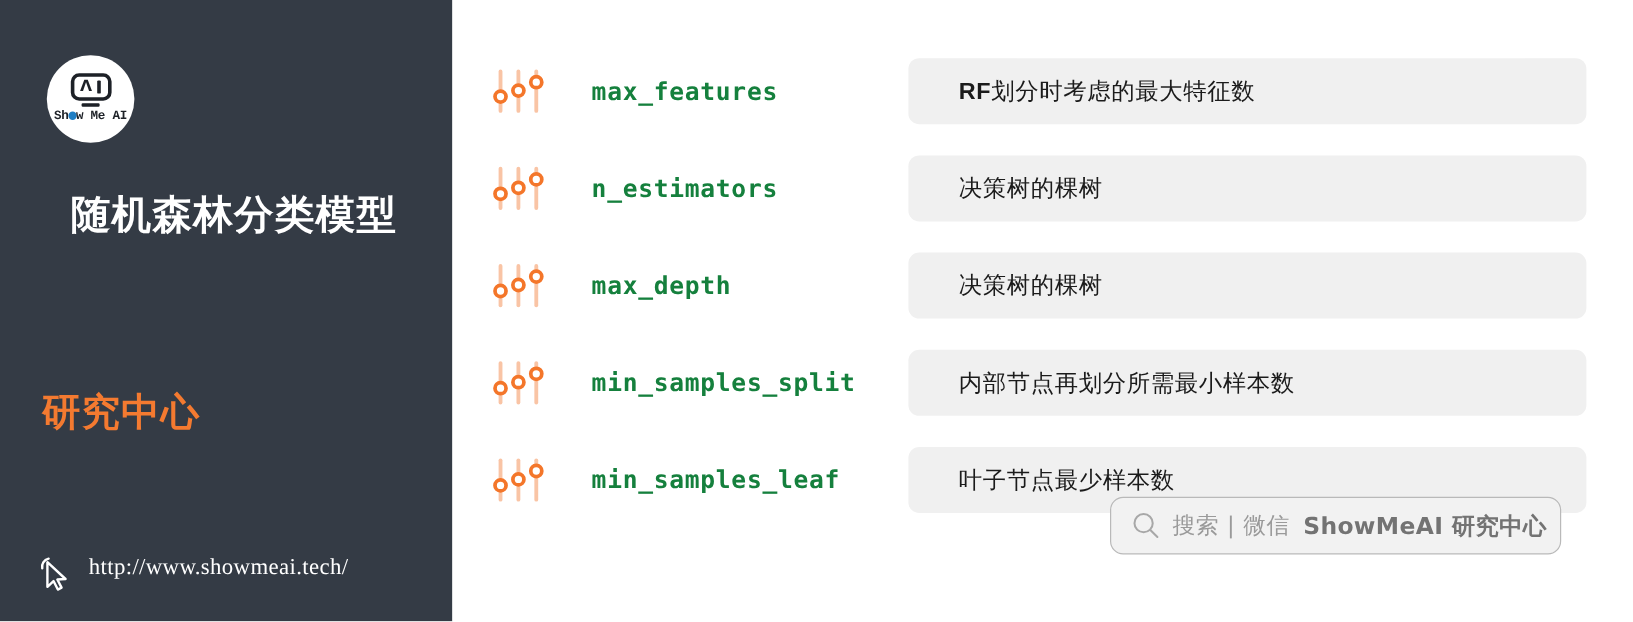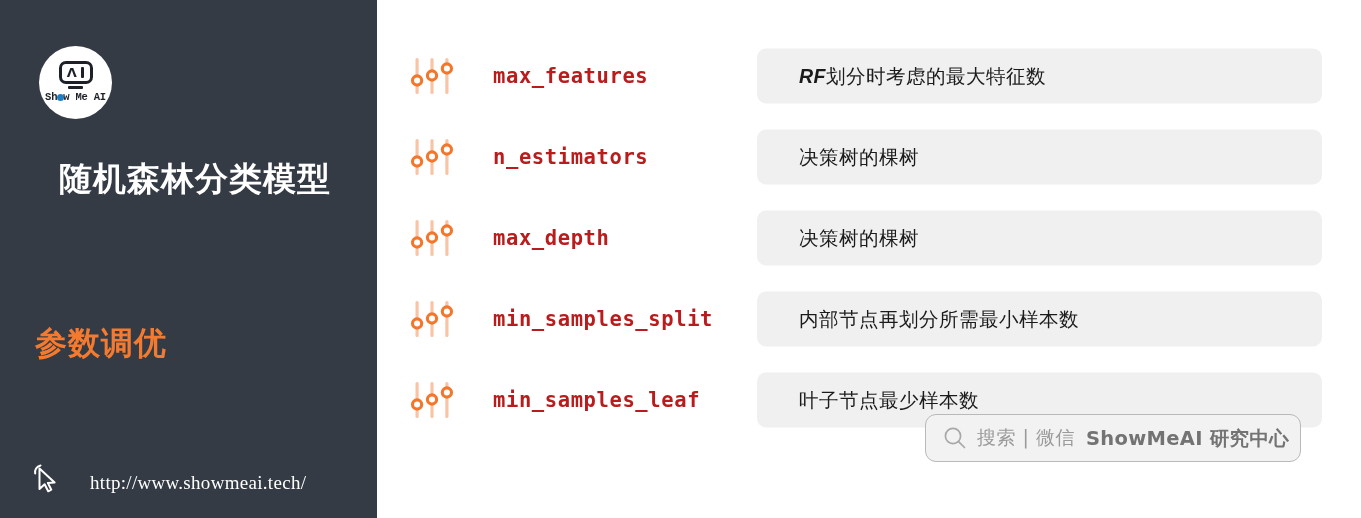--- a/index.html
+++ b/index.html
@@ -118,22 +118,22 @@
     letter-spacing: 1px;
     white-space: nowrap;
     font-family: "DejaVu Sans", "Liberation Sans", sans-serif;
   }
 
   #sidebar-footer {
     position: absolute;
     left: 32px;
     top: 462px;
     display: flex;
-    align-items: flex-end;
-    gap: 28px;
+    align-items: flex-start;
+    gap: 12px;
   }
   #cursor-icon { display: block; }
   #footer-url {
     font-size: 19px;
     color: #ffffff;
     letter-spacing: 0.3px;
     white-space: nowrap;
     font-family: "Liberation Serif", "DejaVu Serif", serif;
   }
 
@@ -194,21 +194,21 @@
     transform: translateY(-50%);
   }
 
   .param-name {
     position: absolute;
     left: 116px;
     top: 50%;
     transform: translateY(-50%);
     font-size: 20.5px;
     font-weight: 700;
-    color: #b91c1c;
+    color: #15803d;
     letter-spacing: 0.6px;
     white-space: nowrap;
     font-family: "DejaVu Sans Mono", "Liberation Mono", monospace;
   }
 
   .desc-panel {
     position: absolute;
     left: 380px;
     top: 50%;
     transform: translateY(-50%);
@@ -223,21 +223,20 @@
   .desc-text {
     font-size: 19.5px;
     color: #1b1b1b;
     letter-spacing: 0.5px;
     white-space: nowrap;
     font-family: "DejaVu Sans", "Liberation Sans", sans-serif;
   }
   .desc-text .latin {
     font-weight: 700;
     font-family: "Liberation Sans", sans-serif;
-    font-style: italic;
   }
 
   
   #search-bar {
     position: absolute;
     left: 548px;
     top: 414px;
     width: 376px;
     height: 48px;
     background: #f2f2f2;
@@ -278,21 +277,21 @@
       <div id="logo-face">
         <span class="glyph-a">Λ</span>
         <span class="glyph-i"></span>
       </div>
       <div id="logo-neck"></div>
       <div id="logo-text"><span>Sh</span><span class="dot"></span><span>w Me AI</span></div>
     </div>
 
     <div id="sidebar-title">随机森林分类模型</div>
 
-    <div id="sidebar-subtitle">参数调优</div>
+    <div id="sidebar-subtitle">研究中心</div>
 
     <div id="sidebar-footer">
       <svg id="cursor-icon" width="30" height="32" viewBox="0 0 30 32">
         <path d="M8.5 3.5 C4.5 4.5 2.5 8 3.2 11.5" stroke="#ffffff" stroke-width="2" fill="none" stroke-linecap="round"></path>
         <path d="M7.5 6.5 L7.5 27 L12.6 22.2 L16.2 29.3 L19.3 27.7 L15.8 20.9 L22.6 20.5 Z" stroke="#ffffff" stroke-width="2" fill="none" stroke-linejoin="round"></path>
       </svg>
       <div id="footer-url">http://www.showmeai.tech/</div>
     </div>
   </div>
 

